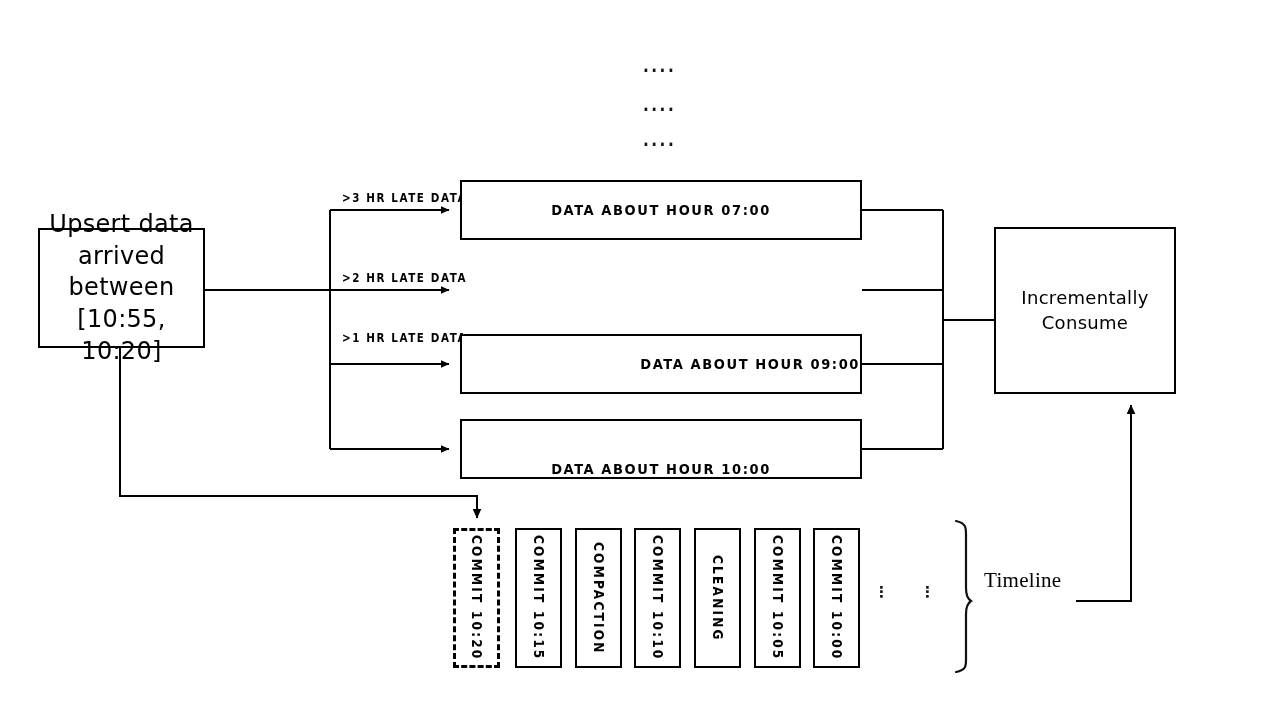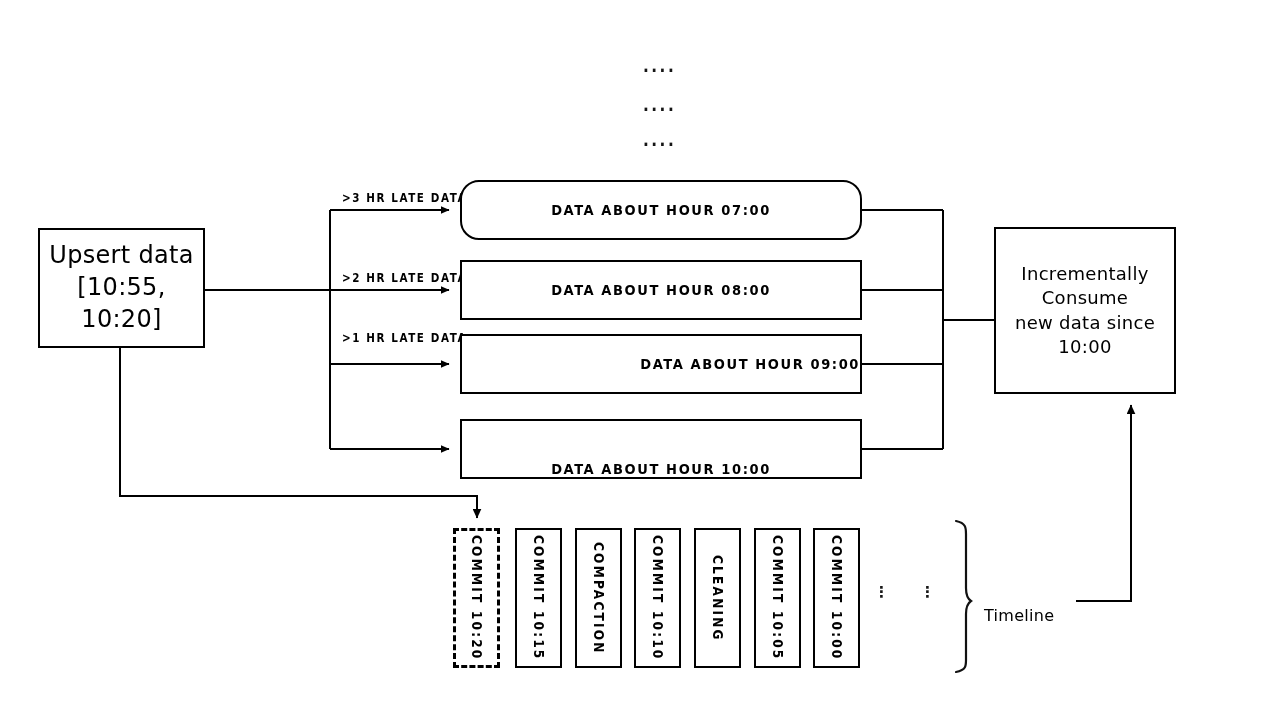--- a/index.html
+++ b/index.html
@@ -28,21 +28,21 @@
 
   .commit-box{top:528px;width:47px;height:140px;}
   .commit-box .vtxt{font-size:13.5px;white-space:nowrap;
         writing-mode:vertical-rl;text-orientation:mixed;letter-spacing:2.2px;}
 
   .edge-label{position:absolute;font-size:11.5px;white-space:nowrap;}
 
   .dots{position:absolute;font-size:17px;letter-spacing:2.5px;font-weight:700;color:#151515;}
   .vdots{position:absolute;font-size:15px;font-weight:700;line-height:0.78;color:#151515;text-align:center;}
 
-  #timeline-label{position:absolute;left:984px;top:606px;font-size:16px;white-space:nowrap;}
+  #timeline-label{position:absolute;left:984px;top:568px;font-size:21px;white-space:nowrap;font-family:Liberation Serif, serif;}
 </style>
 </head>
 <body>
 
 <div id="stage">
 
   <svg class="layer" viewBox="0 0 1280 720">
     <defs>
       <marker id="ah" markerWidth="9" markerHeight="8" refX="8.4" refY="4" orient="auto" markerUnits="userSpaceOnUse">
         <path d="M0,0 L9,4 L0,8 z" fill="#000"></path>
@@ -83,45 +83,42 @@
     </g>
   </svg>
 
   <div class="dots hand-bold" style="left:643px;top:56px;">....</div>
   <div class="dots hand-bold" style="left:643px;top:95px;">....</div>
   <div class="dots hand-bold" style="left:643px;top:130px;">....</div>
 
   <div class="box" id="upsert-box">
     <div class="txt hand-thin">
       <div>Upsert data</div>
+      <div>arrived between</div>
       <div>[10:55, 10:20]</div>
     </div>
   </div>
 
   <div class="edge-label hand-bold" style="left:342px;top:191px;">&gt;3 HR LATE DATA</div>
   <div class="edge-label hand-bold" style="left:342px;top:271px;">&gt;2 HR LATE DATA</div>
   <div class="edge-label hand-bold" style="left:342px;top:331px;">&gt;1 HR LATE DATA</div>
 
-  <div class="box hour-box" style="top:180px;border-radius:19px;">
+  <div class="box hour-box" style="top:180px;">
     <span class="txt hand-bold">DATA ABOUT HOUR 07:00</span>
-  </div>
-  <div class="box hour-box" style="top:260px;">
-    <span class="txt hand-bold">DATA ABOUT HOUR 08:00</span>
   </div>
   <div class="box hour-box" style="top:334px;justify-content:flex-end;">
     <span class="txt hand-bold">DATA ABOUT HOUR 09:00</span>
   </div>
   <div class="box hour-box" style="top:419px;align-items:flex-end;">
     <span class="txt hand-bold">DATA ABOUT HOUR 10:00</span>
   </div>
 
   <div class="box" id="consume-box">
     <div class="txt hand-thin">
       <div>Incrementally Consume</div>
-      <div>new data since 10:00</div>
     </div>
   </div>
 
   <div class="box commit-box dashed" style="left:453px;">
     <span class="vtxt hand-bold">COMMIT 10:20</span>
   </div>
   <div class="box commit-box" style="left:515px;">
     <span class="vtxt hand-bold">COMMIT 10:15</span>
   </div>
   <div class="box commit-box" style="left:575px;">

